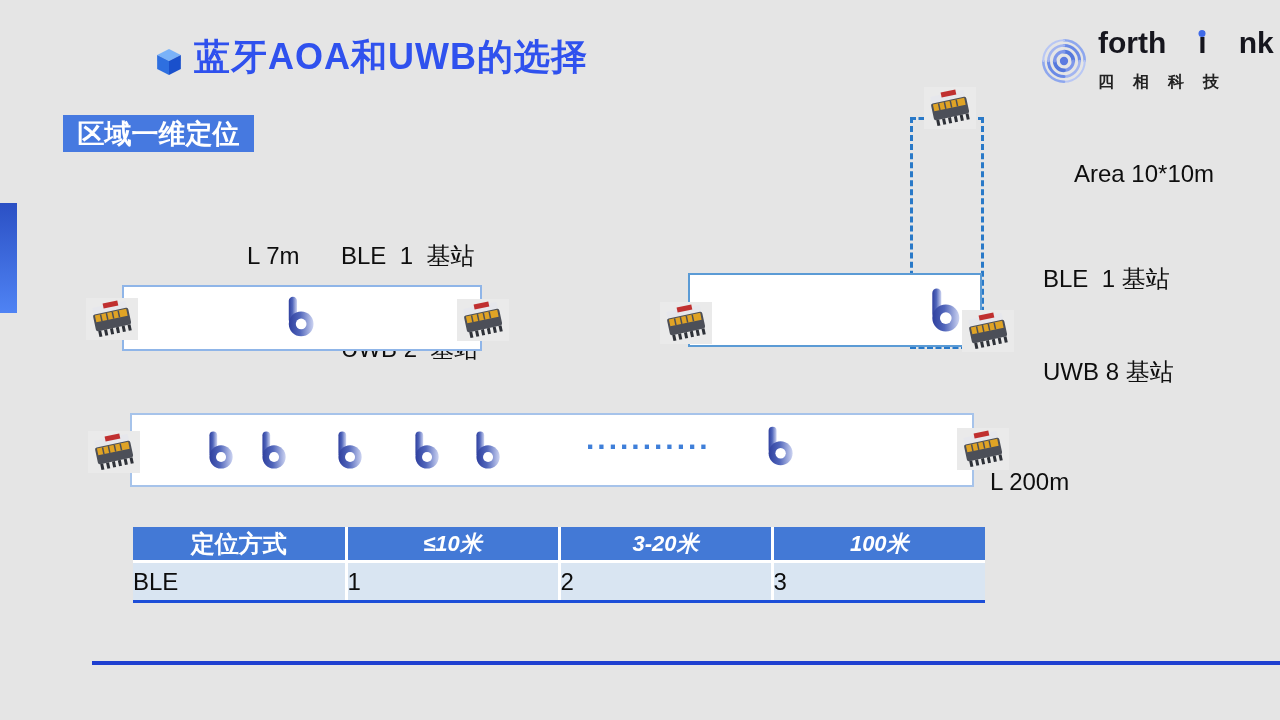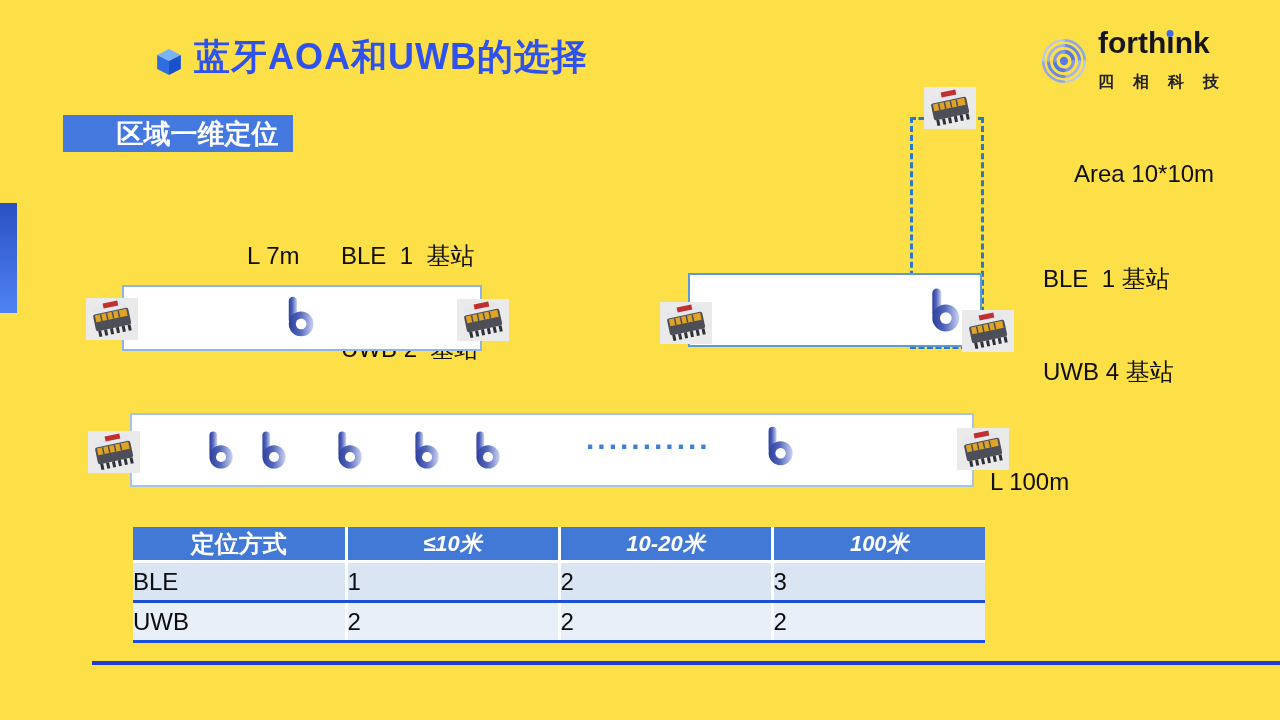--- a/index.html
+++ b/index.html
@@ -1,41 +1,41 @@
 <!DOCTYPE html>
 <html style="--accent-blue: #2f51ee; --label-blue: #4679e0; --table-header-blue: #4379d6; --row-ble-bg: #d9e5f2; --row-uwb-bg: #e9eff8; --line-blue: #1e3fd0; --dashed-blue: #2979c8; --dots-blue: #3f7fd9; --logo-dot-blue: #3f6ae8; --accent-bar-top: #2b50c4; --accent-bar-bottom: #4f83f4; --tag-gradient-dark: #2e3f9e; --tag-gradient-light: #ccd3f1;"><head>
 <meta charset="utf-8">
 <style>
   html,body{margin:0;padding:0;background:#fff;}
-  .slide{position:relative;width:1280px;height:720px;background:#fde047;overflow:hidden;
+  .slide{position:relative;width:1280px;height:720px;background:#e5e5e5;overflow:hidden;
          font-family:"Liberation Sans","DejaVu Sans",sans-serif;}
 
   
   .accent-bar{position:absolute;left:0;top:203px;width:17px;height:110px;
     background:linear-gradient(180deg,var(--accent-bar-top,#2b50c4),var(--accent-bar-bottom,#4f83f4));}
 
   
   .title-row{position:absolute;left:156px;top:33px;display:flex;align-items:center;gap:12px;}
   .cube{width:26px;height:28px;margin-top:8px;}
   .page-title{font-size:36px;font-weight:bold;color:var(--accent-blue,#2f51ee);letter-spacing:1px;}
 
   
   .logo{position:absolute;left:1036px;top:28px;display:flex;align-items:center;gap:6px;}
   .swirl{width:56px;height:56px;}
-  .brand{font-size:30px;font-weight:bold;color:#16161e;letter-spacing:0px;line-height:30px;display:flex;}
+  .brand{font-size:30px;font-weight:bold;color:#16161e;letter-spacing:0px;line-height:30px;display:flex;gap:32px;}
   .brand-i{position:relative;display:inline-block;}
   .brand-i .glyph{color:#16161e;}
   .i-dot{position:absolute;left:50%;top:2px;transform:translateX(-50%);width:7px;height:7px;border-radius:50%;
          background:var(--logo-dot-blue,#3f6ae8);}
   .logo-sub{font-size:16px;font-weight:bold;color:#222;letter-spacing:19px;margin-top:14px;white-space:nowrap;}
 
   
   .section-label{position:absolute;left:63px;top:115px;width:191px;height:37px;
     background:var(--label-blue,#4679e0);color:#fff;font-size:27px;font-weight:bold;
-    display:flex;align-items:center;justify-content:center;padding-left:39px;}
+    display:flex;align-items:center;justify-content:center;}
 
   
   .anno{position:absolute;color:#0e0e0e;font-size:24px;line-height:31px;white-space:pre;}
   .anno-left{left:341px;top:178px;}
   .l10m{left:247px;top:240px;}
   .area-label{left:1074px;top:158px;}
   .anno-right{left:1043px;top:201px;}
   .l100m{left:990px;top:466px;}
 
   
@@ -149,21 +149,21 @@
 
   <div class="anno anno-left">
     <div>BLE  1  基站</div>
     <div>UWB 2  基站</div>
   </div>
   <div class="anno l10m">L 7m</div>
 
   <div class="anno area-label">Area 10*10m</div>
   <div class="anno anno-right">
     <div>BLE  1 基站</div>
-    <div>UWB 4 基站</div>
+    <div>UWB 8 基站</div>
   </div>
 
   <div class="zone rect1"></div>
   <div class="zone rect-dashed"></div>
   <div class="zone rect2"></div>
   <div class="zone rect-long"></div>
 
   <svg class="device" style="left:86px;top:298px" viewBox="0 0 52 42">
       <use href="#device-shape"></use>
     </svg>
@@ -205,44 +205,38 @@
       <use href="#btag-shape"></use>
     </svg>
   <svg class="btag" style="left:471px;top:428px;width:31px;height:44px" viewBox="0 0 40 52">
       <use href="#btag-shape"></use>
     </svg>
   <svg class="btag" style="left:763px;top:423px;width:32px;height:46px" viewBox="0 0 40 52">
       <use href="#btag-shape"></use>
     </svg>
 
   <div class="dots">...........</div>
-  <div class="anno l100m">L 100m</div>
+  <div class="anno l100m">L 200m</div>
 
   <div class="table-wrap">
     <table>
       <thead>
         <tr>
           <th>定位方式</th>
           <th class="num">≤10米</th>
-          <th class="num">10-20米</th>
+          <th class="num">3-20米</th>
           <th class="num">100米</th>
         </tr>
       </thead>
       <tbody>
         <tr class="row-ble">
           <td>BLE</td>
           <td>1</td>
           <td>2</td>
           <td>3</td>
         </tr>
-        <tr class="row-uwb">
-          <td>UWB</td>
-          <td>2</td>
-          <td>2</td>
-          <td>2</td>
-        </tr>
       </tbody>
     </table>
   </div>
 
   <div class="bottom-line"></div>
 
 </div>
 
 </body></html>

